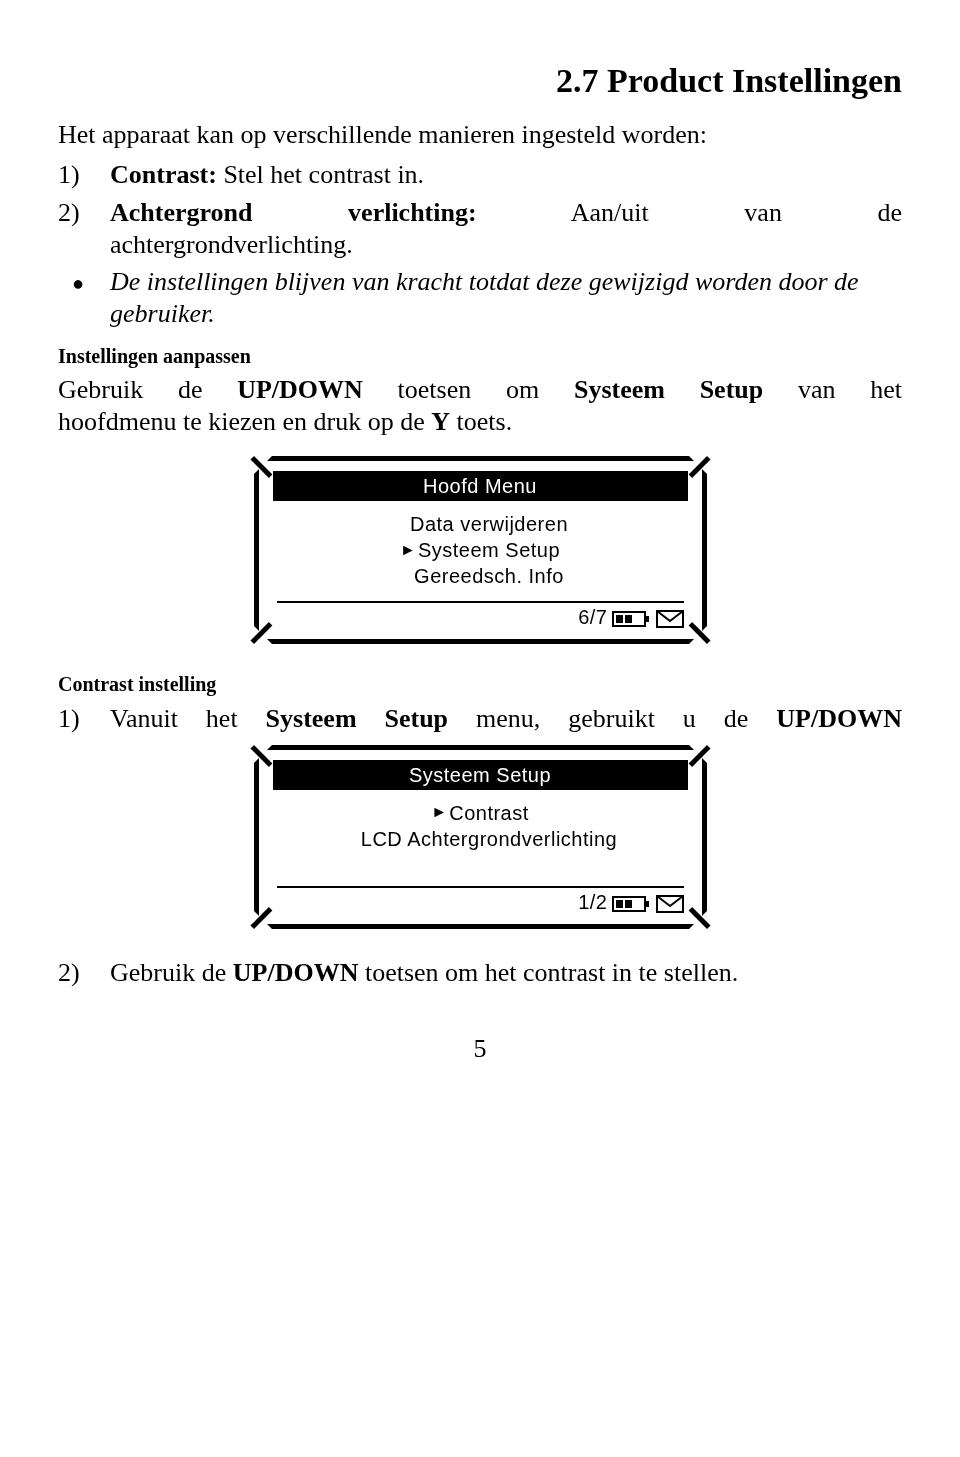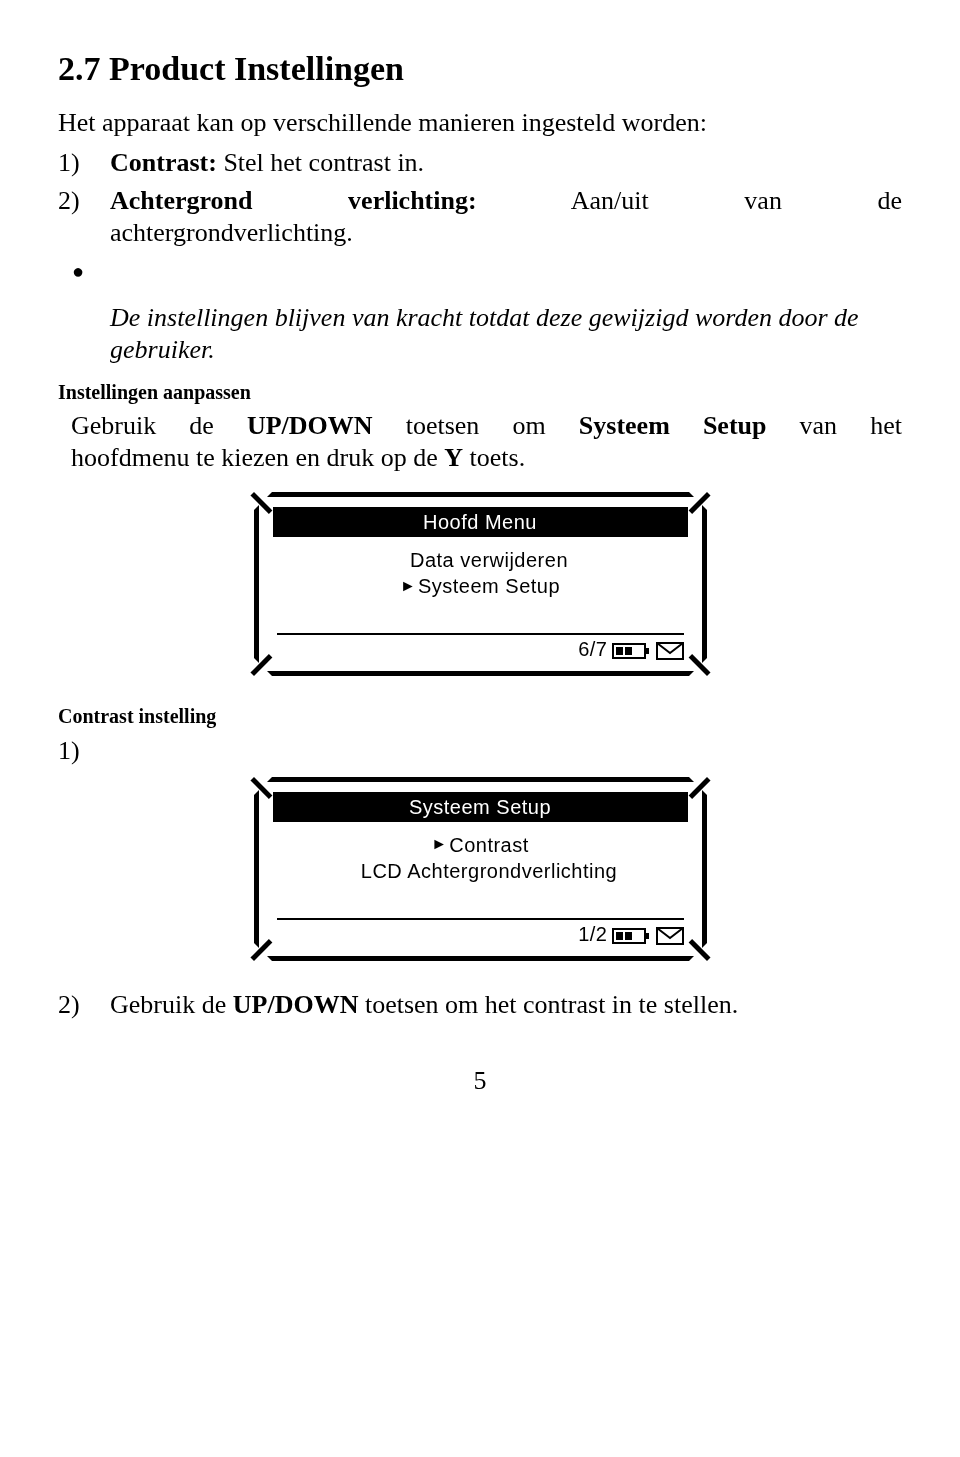--- a/index.html
+++ b/index.html
@@ -9,48 +9,49 @@
     font-size: 26px;
     color: #000;
     background: #fff;
     width: 960px;
     box-sizing: border-box;
     line-height: 1.22;
   }
   h2.section-title {
     font-size: 34px;
     font-weight: bold;
-    margin: 0 0 18px 0;
+    margin: 12px 0 18px 0;
+    text-align: right;
   }
   .intro { margin: 0 0 8px 0; }
   .num-line { margin: 0 0 6px 0; display: flex; }
   .num-line .num { width: 52px; flex: 0 0 52px; }
   .num-line .body { flex: 1; }
   .justify {
     text-align: justify;
     text-align-last: justify;
   }
   .bullet-block {
     display: flex;
     margin: 2px 0 10px 0;
   }
   .bullet-block .bul {
     width: 52px; flex: 0 0 52px;
     text-align: left;
     padding-left: 14px;
     box-sizing: border-box;
   }
   .bullet-block .bul span { font-size: 20px; line-height: 1; }
-  .bullet-block .body { flex: 1; font-style: italic; margin-top: 48px; }
+  .bullet-block .body { flex: 1; font-style: italic; }
   h3.sub {
     font-size: 20px;
     font-weight: bold;
     margin: 14px 0 6px 0;
   }
-  .para { margin: 0 0 18px 13px; }
+  .para { margin: 0 0 18px 0; }
   .para .justify-inner1 {
     text-align: justify;
     text-align-last: justify;
   }
   .lcd-wrap {
     display: flex;
     justify-content: center;
     margin: 10px 0 28px 0;
   }
   .lcd {
@@ -202,20 +203,24 @@
     <div class="lcd-titlebar">Hoofd Menu</div>
     <div class="lcd-items">
       <div class="lcd-item">
         <span class="sel"></span>
         <span>Data verwijderen</span>
       </div>
       <div class="lcd-item">
         <span class="sel">►</span>
         <span>Systeem Setup</span>
       </div>
+      <div class="lcd-item">
+        <span class="sel"></span>
+        <span>Gereedsch. Info</span>
+      </div>
     </div>
     <div class="lcd-foot">
       <div class="page">6/7</div>
       <div class="icons">
         <svg class="icon" width="38" height="20" viewBox="0 0 38 20">
           <rect x="1" y="3" width="32" height="14" fill="none" stroke="#000" stroke-width="2"></rect>
           <rect x="33" y="7" width="4" height="6" fill="#000"></rect>
           <rect x="4" y="6" width="7" height="8" fill="#000"></rect>
           <rect x="13" y="6" width="7" height="8" fill="#000"></rect>
         </svg>
@@ -226,20 +231,23 @@
       </div>
     </div>
   </div>
 </div>
 
 <h3 class="sub">Contrast instelling</h3>
 
 <div class="bottom-num-line">
   <div class="num">1)</div>
   <div class="body">
+    <div class="justify">
+      <span>Vanuit het </span><span class="bold-run">Systeem Setup</span><span> menu, gebruikt u de </span><span class="bold-run">UP/DOWN</span>
+    </div>
   </div>
 </div>
 
 <div class="lcd-wrap">
   <div class="lcd">
     <div class="corner tl"></div>
       <div class="corner tr"></div>
       <div class="corner bl"></div>
       <div class="corner br"></div>
     <div class="cblk tlh"></div>

